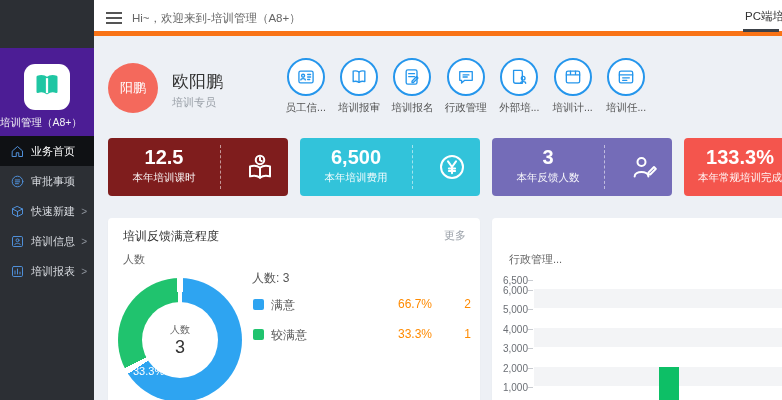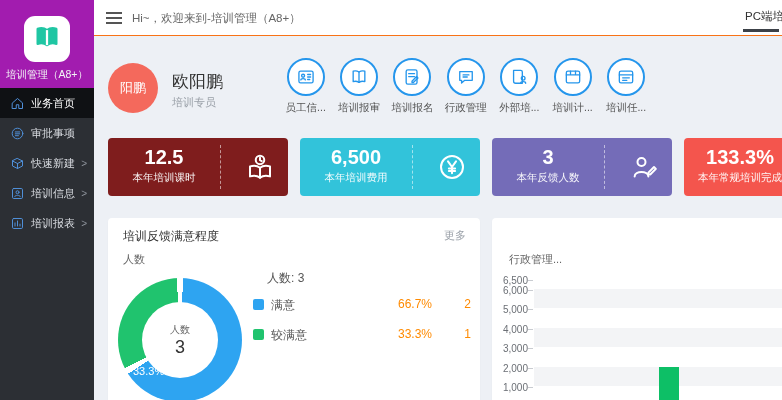--- a/index.html
+++ b/index.html
@@ -1,34 +1,34 @@
 <!DOCTYPE html>
 <html><head>
 <meta charset="utf-8">
 <style>
   * { margin:0; padding:0; box-sizing:border-box; }
   html,body { width:782px; height:400px; overflow:hidden; background:#edf0f5;
               font-family:"Liberation Sans", sans-serif; }
 
   
   #sidebar { position:absolute; left:0; top:0; width:94px; height:400px; background:#2c2f34; z-index:5; }
-  #logo-block { height:88px; background:#a21caf; text-align:center; padding-top:16px; }
+  #logo-block { height:88px; background:#4c1d95; text-align:left; padding-top:16px;margin-top:48px; }
   #logo-square { width:46px; height:46px; margin:0 auto; background:#fff; border-radius:11px;
                  display:flex; align-items:center; justify-content:center; }
   #app-title { color:#f2f3f5; font-size:10.5px; margin-top:6px; white-space:nowrap; }
   .menu-item { height:30px; display:flex; align-items:center; padding:0 7px 0 10px;
                color:#d9dce1; font-size:11px; cursor:pointer; position:relative; }
   .menu-item.active { background:#0f1114; color:#fff; }
   .menu-item .mi-icon { width:15px; height:15px; margin-right:6px; color:#4f8fd8; flex:0 0 15px; }
   .menu-item .mi-icon svg { width:15px; height:15px; display:block; }
   .menu-item .arrow { position:absolute; right:7px; color:#8d939b; font-size:10px; }
 
   
   #header { position:absolute; left:94px; top:0; width:688px; height:36px; background:#fff;
-            border-bottom:1px solid #f97316; }
+            border-bottom:5px solid #f97316; }
   #hamburger { position:absolute; left:12px; top:12px; width:16px; height:12px; cursor:pointer; }
   #hamburger i { display:block; height:2px; background:#555; margin-bottom:3px; }
   #greeting { position:absolute; left:38px; top:11px; font-size:11.5px; color:#666; white-space:nowrap; }
   #header-tab { position:absolute; left:651px; top:9px; font-size:11.5px; color:#333; white-space:nowrap; cursor:pointer; }
   #header-tab-underline { position:absolute; left:649px; top:29px; width:36px; height:3px; background:#3c4148; }
 
   
   #content { position:absolute; left:94px; top:36px; width:772px; height:364px; overflow:hidden;margin-top:10px; }
 
   
@@ -70,21 +70,21 @@
            background:conic-gradient(#fff 0deg 3deg, #2ea4f1 3deg 237deg, #fff 237deg 243deg,
                                      #20c36e 243deg 357deg, #fff 357deg 360deg); }
   #donut-hole { position:absolute; left:24px; top:24px; width:76px; height:76px; border-radius:50%;
                 background:#fff; display:flex; flex-direction:column; align-items:center; justify-content:center; }
   #donut-center-label { font-size:10px; color:#666; }
   #donut-center-value { font-size:18px; color:#333; }
   .slice-label { position:absolute; color:#fff; font-size:11px; }
   #slice-label-1 { left:15px; top:87px; }
 
   
-  #legend-title { position:absolute; left:159px; top:52px; font-size:12px; color:#555; }
+  #legend-title { position:absolute; left:144px; top:52px; font-size:12px; color:#555; }
   #legend-rows { position:absolute; left:145px; top:76px; width:218px; }
   .legend-row { position:relative; height:30px; cursor:pointer; }
   .legend-swatch { position:absolute; left:0; top:5px; width:11px; height:11px; border-radius:2px; }
   .legend-label { position:absolute; left:18px; top:3px; font-size:12px; color:#555; }
   .legend-pct { position:absolute; left:145px; top:3px; font-size:12px; color:#ff8a00; }
   .legend-count { position:absolute; right:0; top:3px; font-size:12px; color:#ff8a00; }
 
   
   #bar-legend { position:absolute; left:17px; top:34px; font-size:11px; color:#666; }
   #plot { position:absolute; left:42px; top:62px; width:335px; height:127px;

